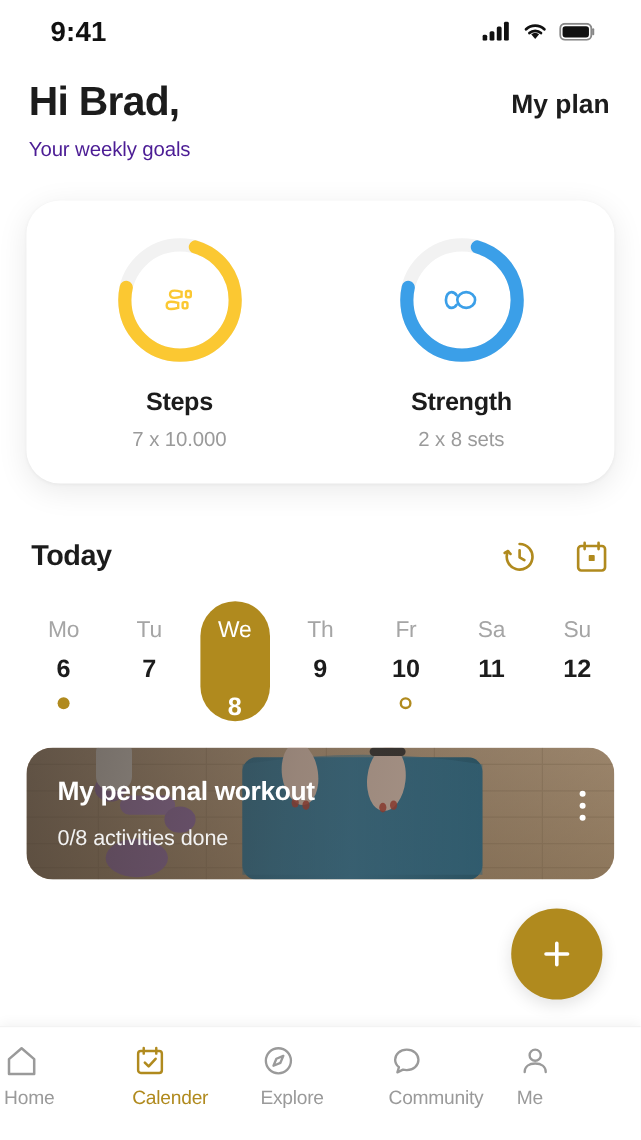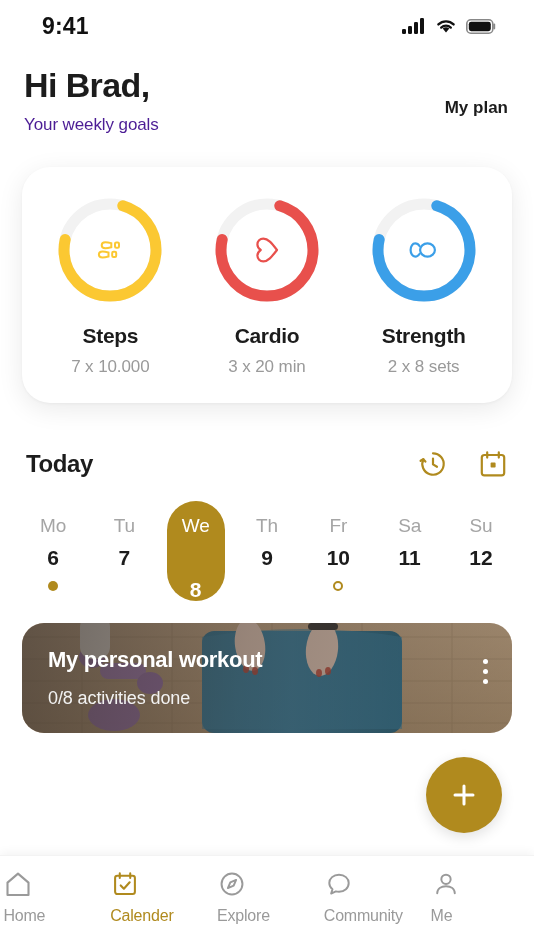--- a/index.html
+++ b/index.html
@@ -18,21 +18,21 @@
   }
   .status-time { font-size:23px; font-weight:600; color:#111; letter-spacing:0.2px; }
   .status-icons { display:flex; align-items:center; gap:9px; }
 
   
   .header { padding:14px 24px 0 24px; position:relative; }
   .greeting { font-size:34px; font-weight:700; color:#1c1c1c; letter-spacing:-0.6px; }
   .subgreeting { font-size:17px; color:#4c1d95; margin-top:10px; letter-spacing:-0.1px;}
   .myplan {
     position:absolute; right:26px; top:22px;
-    font-size:17px; font-weight:700; color:#1c1c1c; cursor:pointer;margin-top:24px;
+    font-size:22px; font-weight:700; color:#1c1c1c; cursor:pointer;
   }
 
   
   .goals-card {
     margin:32px 22px 0 22px; background:#fff;
     border-radius:28px; padding:26px 10px 26px 10px;
     box-shadow:0 6px 26px rgba(0,0,0,0.085), 0 1px 3px rgba(0,0,0,0.04);
     display:flex; justify-content:space-around;
   }
   .goal { display:flex; flex-direction:column; align-items:center; width:150px; }
@@ -165,35 +165,20 @@
             <rect x="10" y="19.2" width="5.2" height="4" rx="1.3" fill="none" stroke="#FBC832" stroke-width="2"></rect>
             <path d="M18.8 12.3 c0-2.2 1.3-3.6 3-3.6 s3 1.4 3 3.6 c0 2.6-.6 4.6-1 6 h-4 c-.4-1.4-1-3.4-1-6 z" fill="none" stroke="#FBC832" stroke-width="2"></path>
             <rect x="19.3" y="22" width="5.2" height="4" rx="1.3" fill="none" stroke="#FBC832" stroke-width="2"></rect>
           </svg>
         </div>
       </div>
       <div class="goal-title">Steps</div>
       <div class="goal-sub">7 x 10.000</div>
     </div>
 
-    <div class="goal">
-      <div class="ring-wrap">
-        <svg width="114" height="114" viewBox="0 0 114 114">
-          <circle cx="57" cy="57" r="46" fill="none" stroke="#F2F2F2" stroke-width="11"></circle>
-          <circle cx="57" cy="57" r="46" fill="none" stroke="#E8504C" stroke-width="11" stroke-linecap="round" stroke-dasharray="214 289" stroke-dashoffset="-13"></circle>
-        </svg>
-        <div class="ring-icon">
-          <svg width="32" height="32" viewBox="0 0 32 32">
-            <path d="M16 26 C9 20.6 4.6 17 4.6 12.3 c0-3.4 2.6-5.9 5.8-5.9 c2.2 0 4.2 1.3 5.6 3.3 c1.4-2 3.4-3.3 5.6-3.3 c3.2 0 5.8 2.5 5.8 5.9 C27.4 17 23 20.6 16 26 z" fill="none" stroke="#E8504C" stroke-width="2.2" stroke-linejoin="round"></path>
-          </svg>
-        </div>
-      </div>
-      <div class="goal-title">Cardio</div>
-      <div class="goal-sub">3 x 20 min</div>
-    </div>
 
     <div class="goal">
       <div class="ring-wrap">
         <svg width="114" height="114" viewBox="0 0 114 114">
           <circle cx="57" cy="57" r="46" fill="none" stroke="#F2F2F2" stroke-width="11"></circle>
           <circle cx="57" cy="57" r="46" fill="none" stroke="#3B9FE8" stroke-width="11" stroke-linecap="round" stroke-dasharray="214 289" stroke-dashoffset="-13"></circle>
         </svg>
         <div class="ring-icon">
           <svg width="30" height="32" viewBox="0 0 30 32">
             <path d="M11 11.5 c-1.6-1-2.6-2.6-2.6-4.3 C8.4 4.6 11.3 2.6 15 2.6 s6.6 2 6.6 4.6 c0 1.7-1 3.3-2.6 4.3" fill="none" stroke="#3B9FE8" stroke-width="2.2" stroke-linecap="round"></path>

